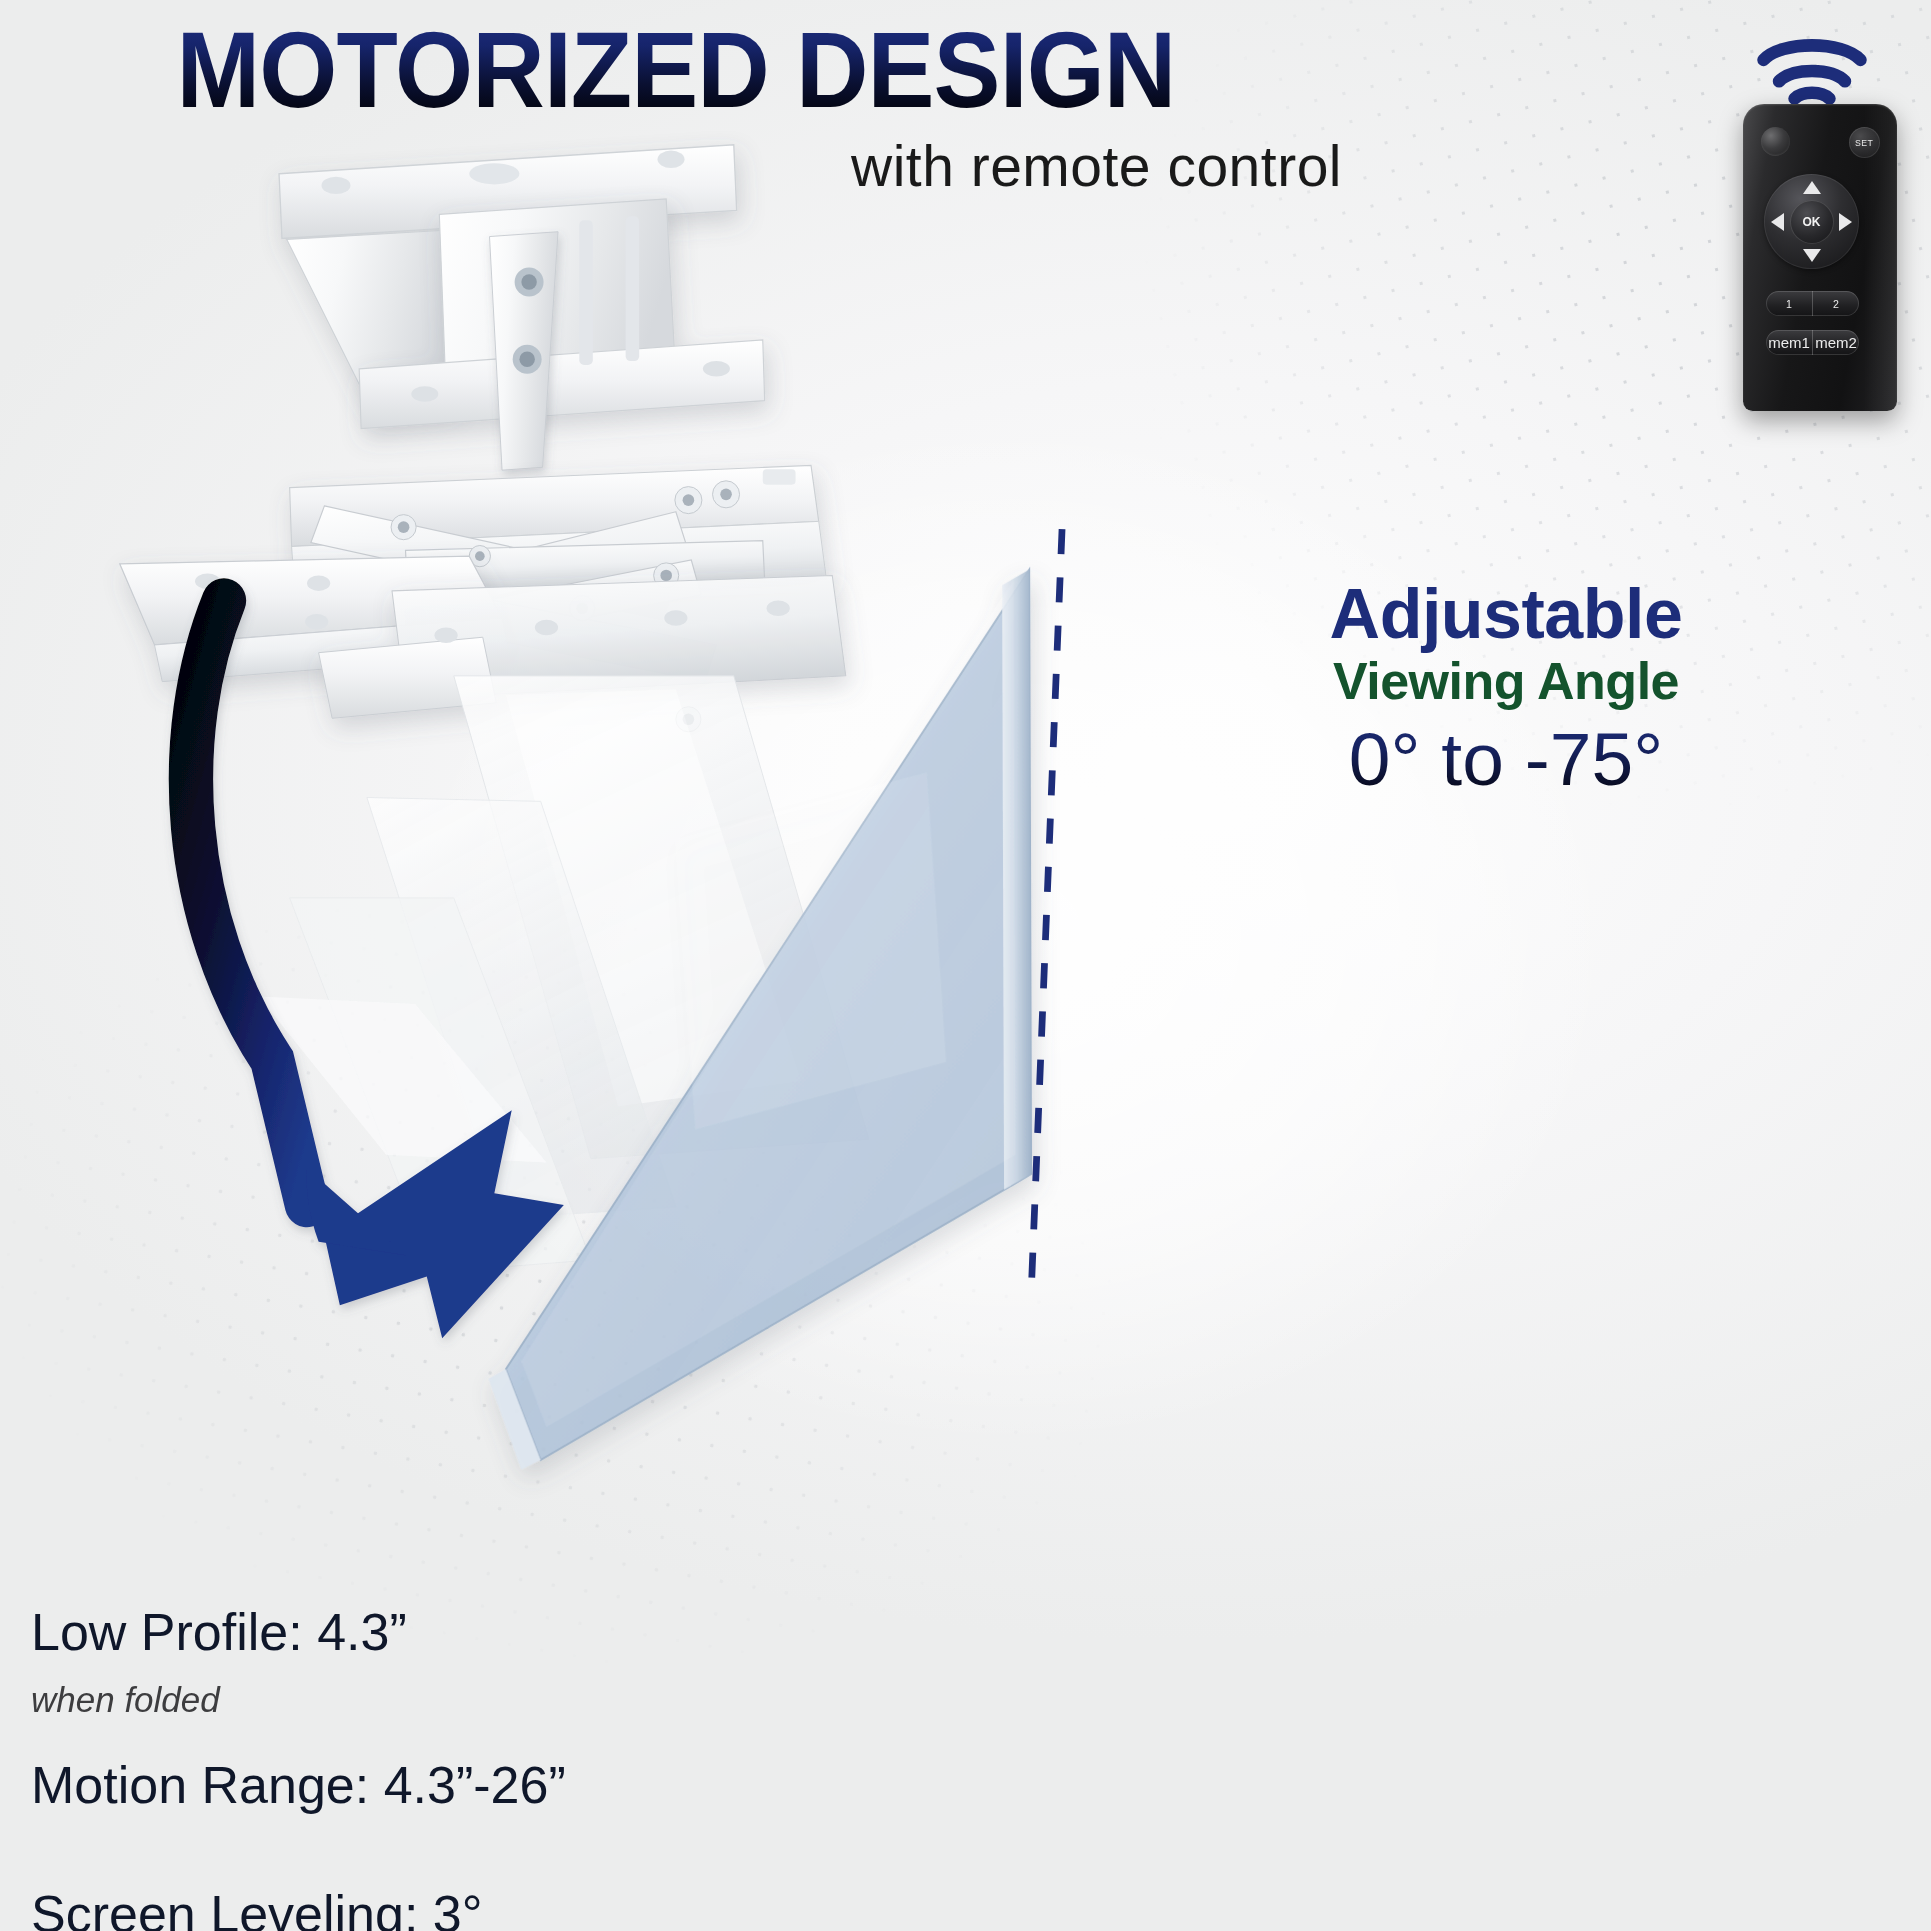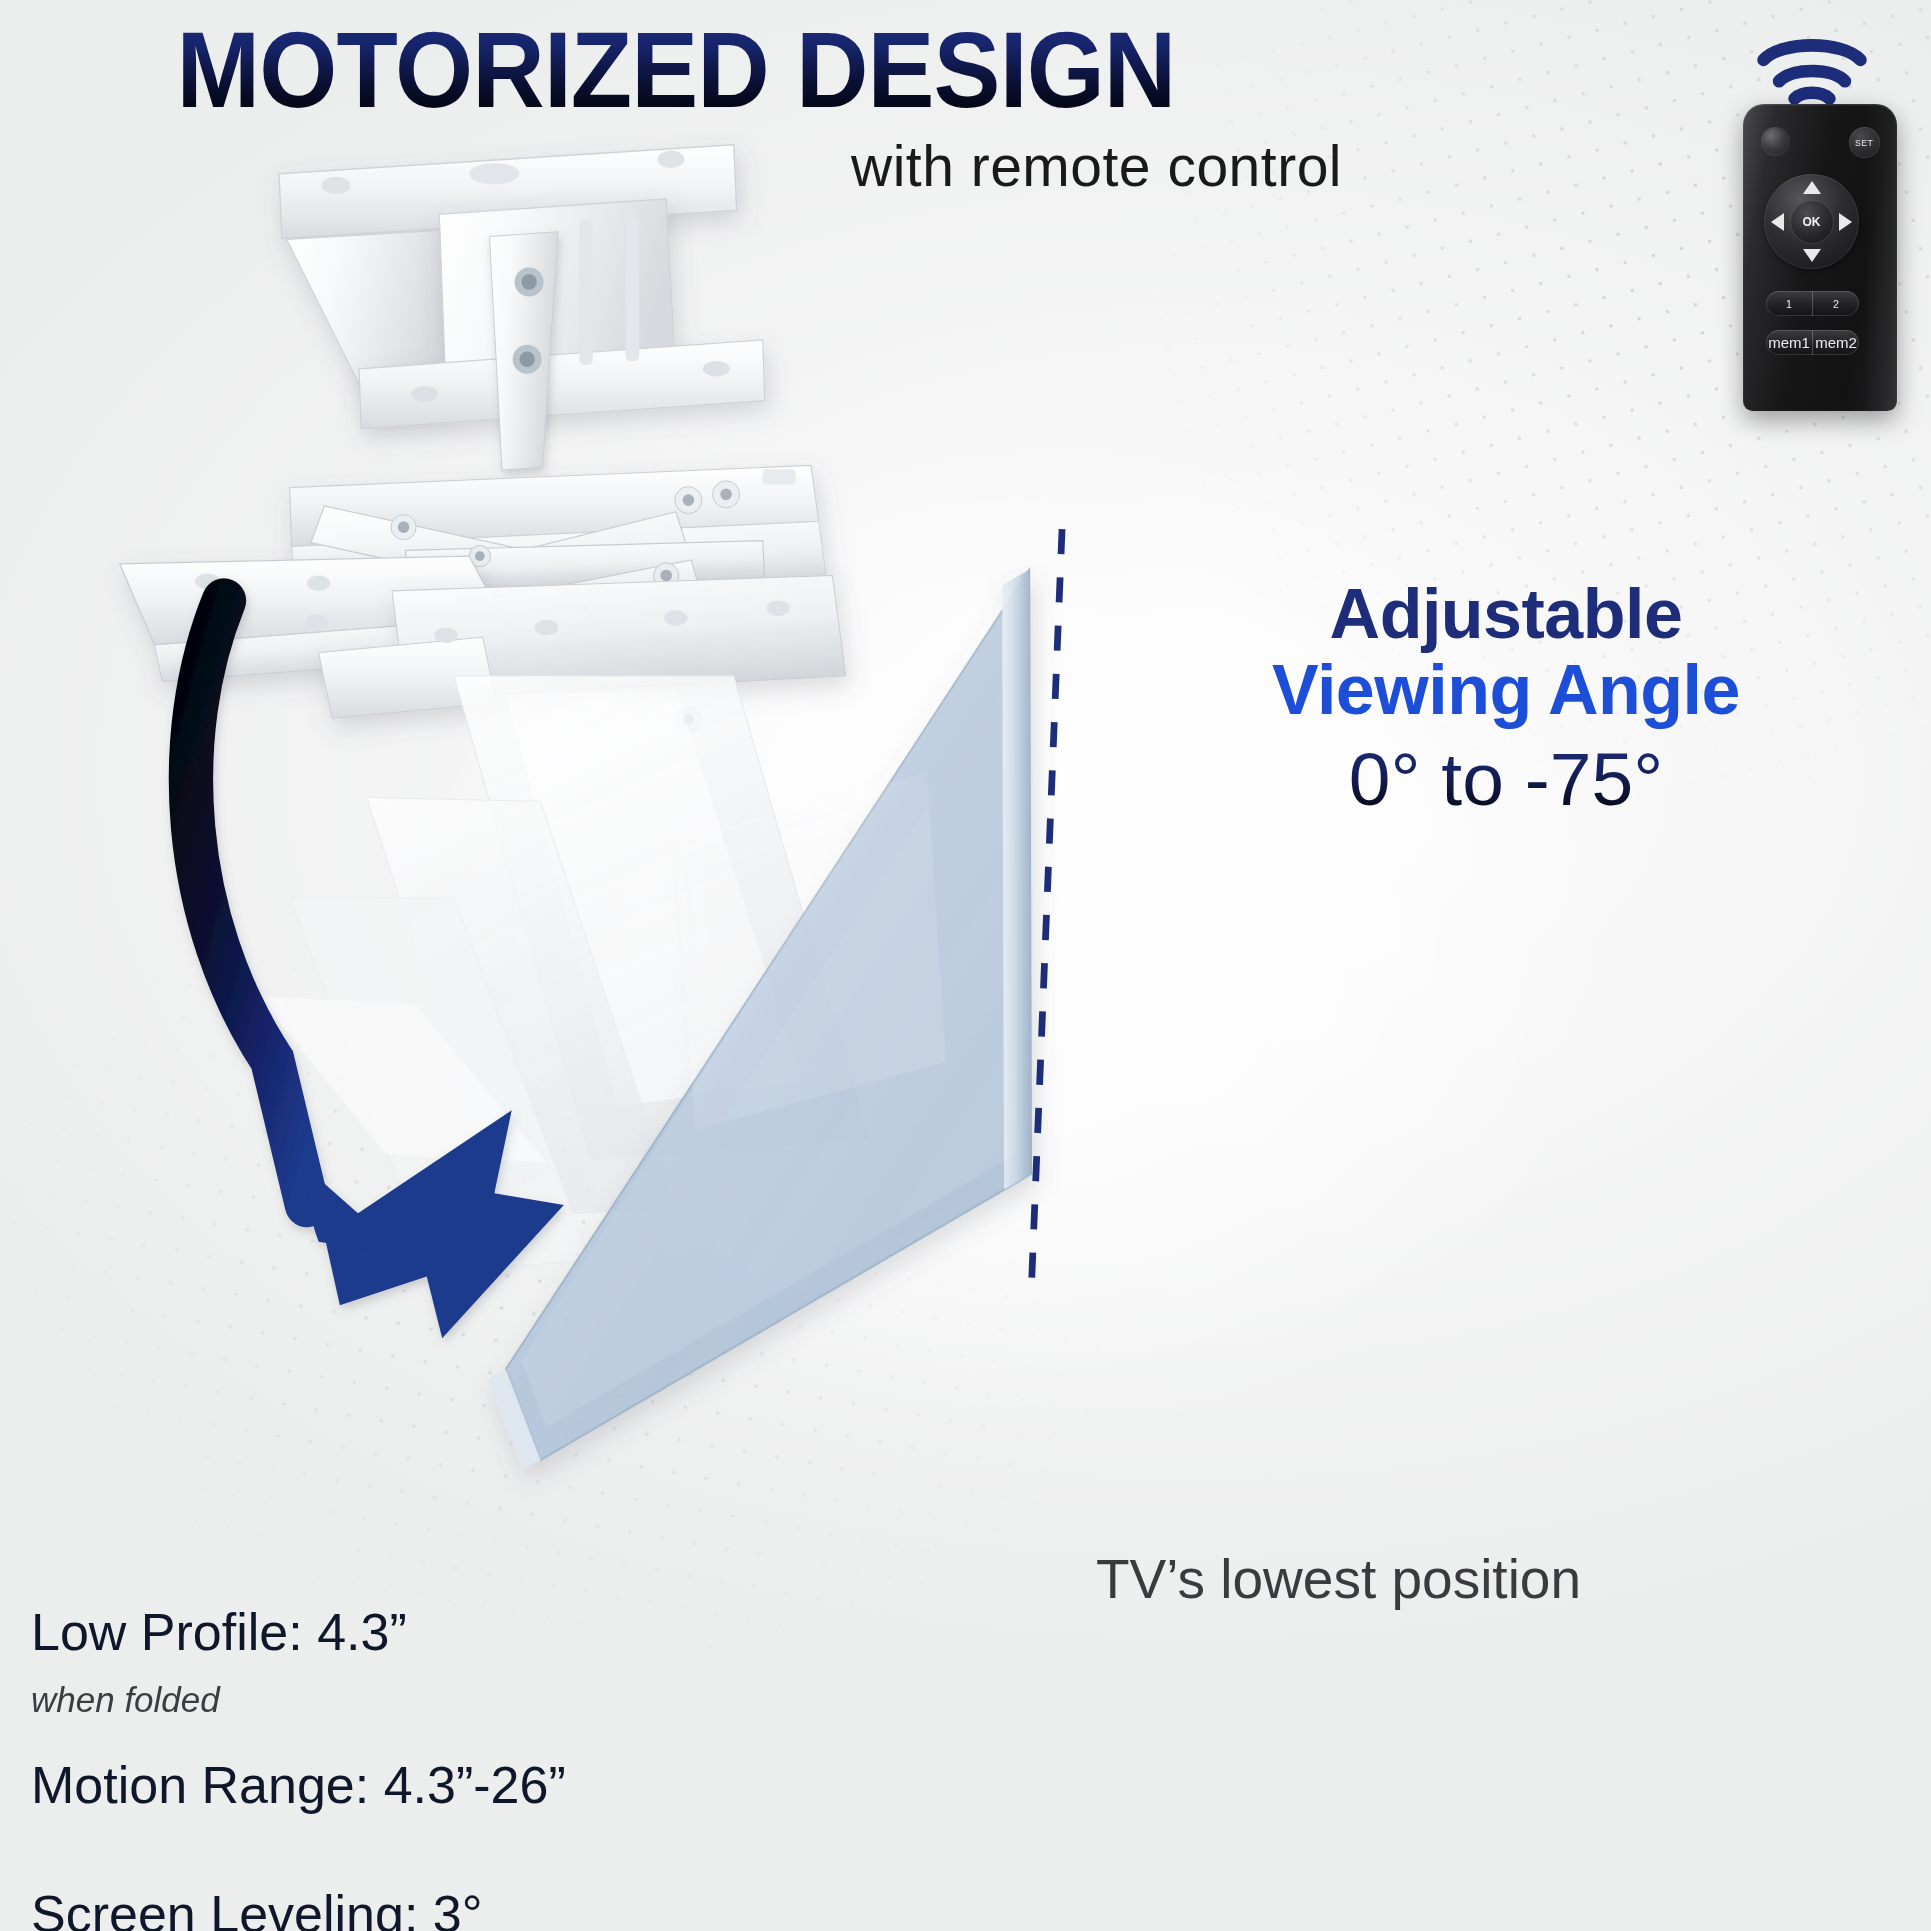--- a/index.html
+++ b/index.html
@@ -206,23 +206,23 @@
     text-align: center;
   }
   .angle-l1 {
     font-size: 70px;
     font-weight: bold;
     color: #1d2d7a;
     line-height: 1.08;
     letter-spacing: -0.5px;
   }
   .angle-l2 {
-    font-size: 70px;
+    font-size: 52px;
     font-weight: bold;
-    color: #1d4ed8;
+    color: #14532d;
     line-height: 1.08;
     letter-spacing: -0.5px;
   }
   .angle-l3 {
     margin-top: 9.7px;
     font-size: 75px;
     font-weight: 400;
     line-height: 1.1;
     letter-spacing: 0px;
     background: linear-gradient(180deg, #1d2d7a 0%, #16225f 38%, #0a0e28 78%, #000000 100%);
@@ -454,21 +454,20 @@
       </div>
     </div>
   </div>
 
   <div class="angle-block">
     <div class="angle-l1">Adjustable</div>
     <div class="angle-l2">Viewing Angle</div>
     <div class="angle-l3">0° to -75°</div>
   </div>
 
-  <div class="lowest-pos">TV’s lowest position</div>
 
   <div class="specs">
     <div class="spec-main">Low Profile: 4.3”</div>
     <div class="spec-sub">when folded</div>
     <div class="spec-gap-a"></div>
     <div class="spec-main">Motion Range: 4.3”-26”</div>
     <div class="spec-gap-b"></div>
     <div class="spec-main">Screen Leveling: 3°</div>
   </div>
 

